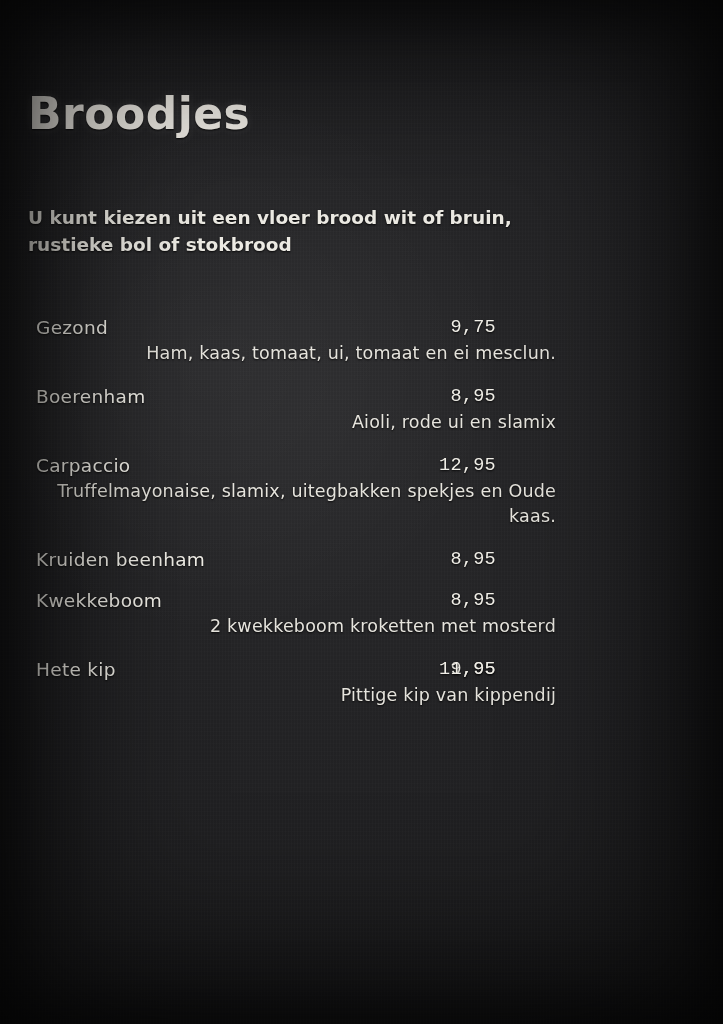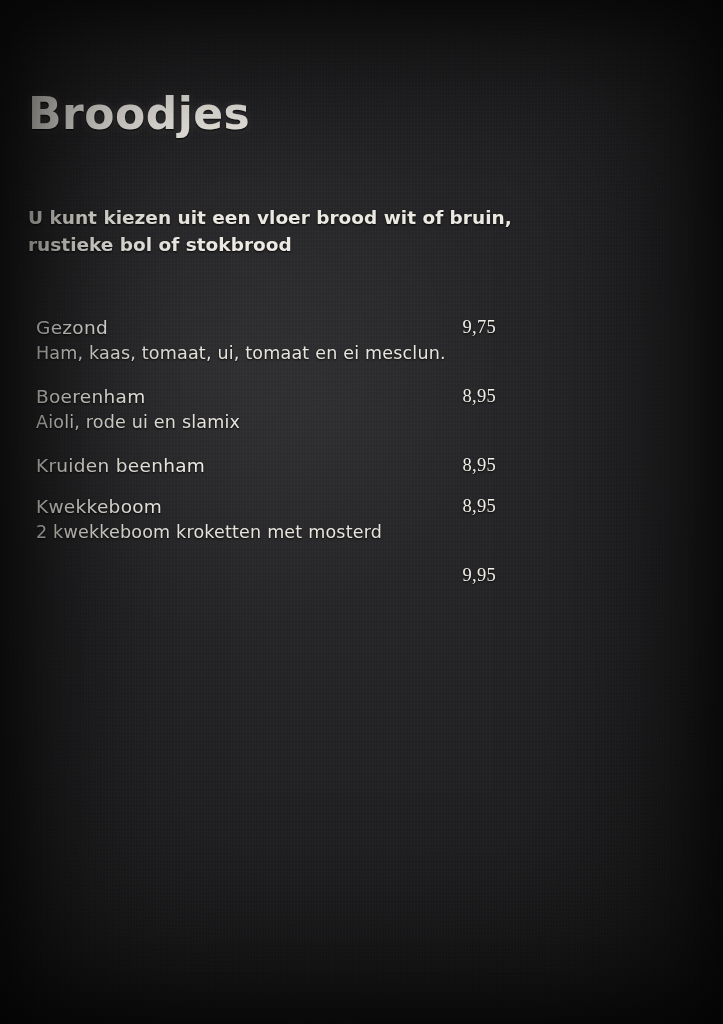--- a/index.html
+++ b/index.html
@@ -105,37 +105,38 @@
     font-size: 18.5px;
     font-weight: normal;
     color: #f0eee7;
     text-shadow: 0 1px 2px rgba(0,0,0,0.8);
     letter-spacing: 0.3px;
   }
   .item-price {
     position: absolute;
     right: 98px;
     top: 0;
-    font-family: Liberation Serif, serif;
+    font-family: Liberation Mono, monospace;
     font-size: 18.5px;
     color: #f0eee7;
     text-shadow: 0 1px 2px rgba(0,0,0,0.8);
     letter-spacing: 0.3px;
     white-space: nowrap;
   }
   .item-desc {
     margin-left: 28px;
     margin-top: 3px;
     width: 520px;
     font-family: "DejaVu Sans", sans-serif;
     font-size: 17.5px;
     line-height: 25px;
     color: #e6e4dd;
     text-shadow: 0 1px 2px rgba(0,0,0,0.8);
     letter-spacing: 0.2px;
+    text-align: right;
   }
 </style>
 </head>
 <body>
 
 <div class="board">
   <div class="texture"></div>
   <div class="glow"></div>
 
   <div class="content">
@@ -155,20 +156,27 @@
       </div>
 
       <div class="item">
         <div class="item-head">
           <span class="item-name">Boerenham</span>
           <span class="item-price">8,95</span>
         </div>
         <div class="item-desc">Aioli, rode ui en slamix</div>
       </div>
 
+      <div class="item">
+        <div class="item-head">
+          <span class="item-name">Carpaccio</span>
+          <span class="item-price">12,95</span>
+        </div>
+        <div class="item-desc">Truffelmayonaise, slamix, uitegbakken spekjes en Oude kaas.</div>
+      </div>
 
       <div class="item">
       </div>
 
       <div class="item">
         <div class="item-head">
           <span class="item-name">Kruiden beenham</span>
           <span class="item-price">8,95</span>
         </div>
       </div>
@@ -180,18 +188,25 @@
         </div>
         <div class="item-desc">2 kwekkeboom kroketten met mosterd</div>
       </div>
 
       <div class="item">
         <div class="item-head">
           <span class="item-price">9,95</span>
         </div>
       </div>
 
+      <div class="item">
+        <div class="item-head">
+          <span class="item-name">Hete kip</span>
+          <span class="item-price">11,95</span>
+        </div>
+        <div class="item-desc">Pittige kip van kippendij</div>
+      </div>
 
     </div>
   </div>
 
   <div class="vignette"></div>
 </div>
 
 </body></html>

